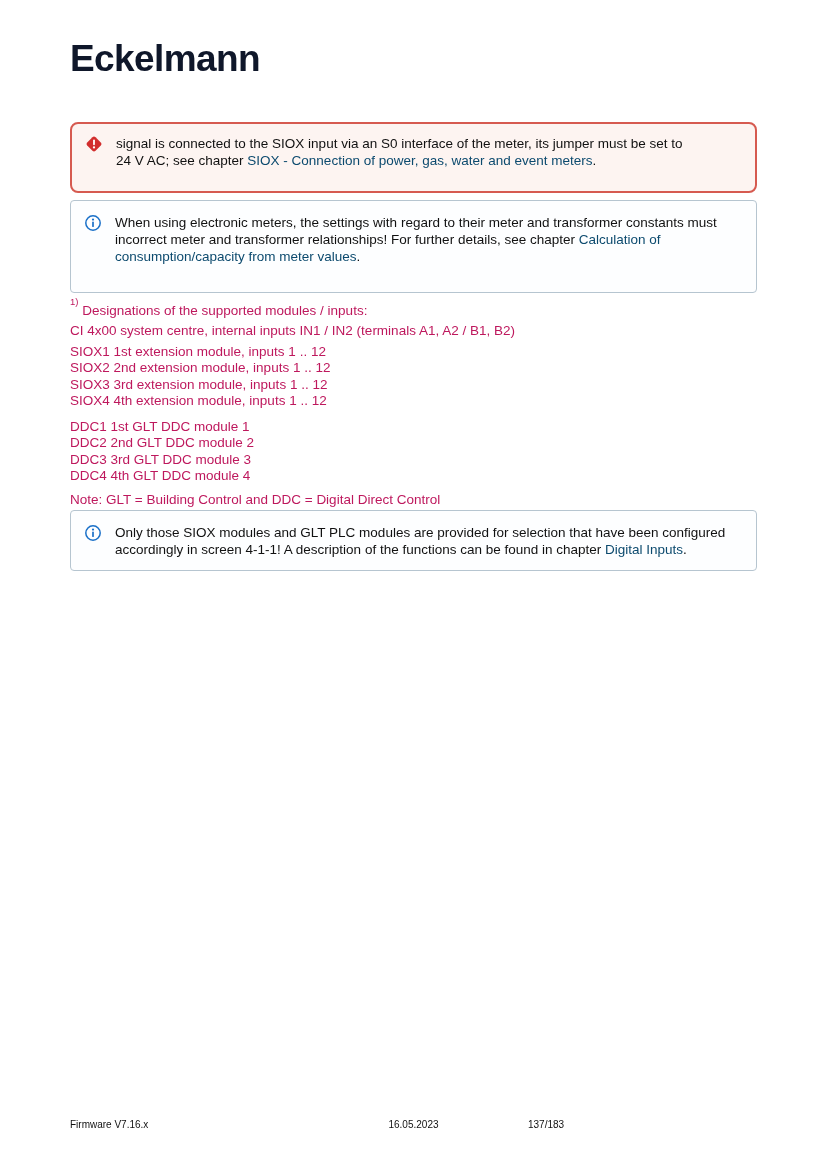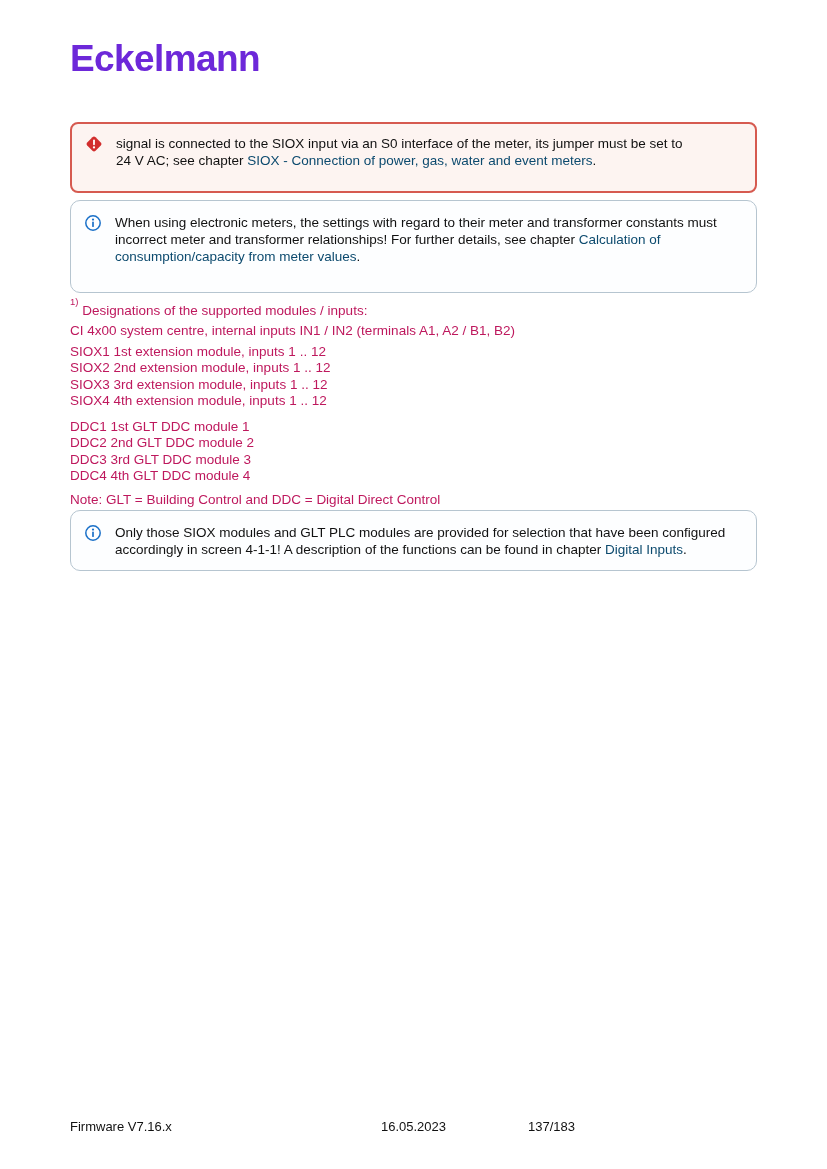--- a/index.html
+++ b/index.html
@@ -5,58 +5,58 @@
   * { margin:0; padding:0; box-sizing:border-box; }
   html,body { background:#ffffff; }
   body {
     width:827px; height:1169px; position:relative; overflow:hidden;
     font-family:"Liberation Sans","DejaVu Sans",sans-serif;
     color:#111111;
   }
   .logo {
     position:absolute; left:70px; top:40px;
     font-size:37px; font-weight:bold; letter-spacing:-0.6px;
-    color:#6d28d9; line-height:1;text-align:center;
+    color:#0f172a; line-height:1;text-align:center;
   }
   .callout {
     position:absolute; left:70px; width:687px;
     display:flex; align-items:flex-start;
   }
   .callout .icon-col {
     flex:0 0 44px; display:flex; justify-content:center;
   }
   .callout .text-col {
     flex:1 1 auto; font-size:13.5px; line-height:17px; color:#111;
     padding-right:12px;
   }
   .warning {
     top:122px; min-height:71px;
     background:#fdf4f1; border:2px solid #d65a50; border-radius:8px;
     padding:11px 0 10px 0;
   }
   .infobox {
-    background:#fdfeff; border:1.5px solid #b6c5d0; border-radius:10px;
+    background:#fdfeff; border:1.5px solid #b6c5d0; border-radius:4px;
     padding:13px 0 12px 0;
   }
   .info1 { top:200px; min-height:93px; }
   .info2 { top:510px; min-height:53px; }
   .bold { font-weight:bold; }
   .link { color:#0c4a6e; cursor:pointer; }
   .bodytext {
     position:absolute; left:70px; top:296px; width:640px;
     font-size:13.5px; line-height:16.5px; color:#be185d;
   }
   .p-first { line-height:20px; margin-bottom:3px; }
   sup.fn { font-size:9.5px; position:relative; top:-4px; }
   .group-siox { margin-bottom:9px; }
   .group-ddc { margin-bottom:7px; }
   .footer {
     position:absolute; left:70px; right:70px; top:1119px;
     display:grid; grid-template-columns:1fr 1fr 1fr;
-    font-size:13px; color:#111;
+    font-size:10px; color:#111;
   }
   .footer .f-center { text-align:center; }
   .footer .f-right { text-align:left; }
 </style>
 </head>
 <body>
 
 <div class="logo">Eckelmann</div>
 
 <div class="callout warning">

